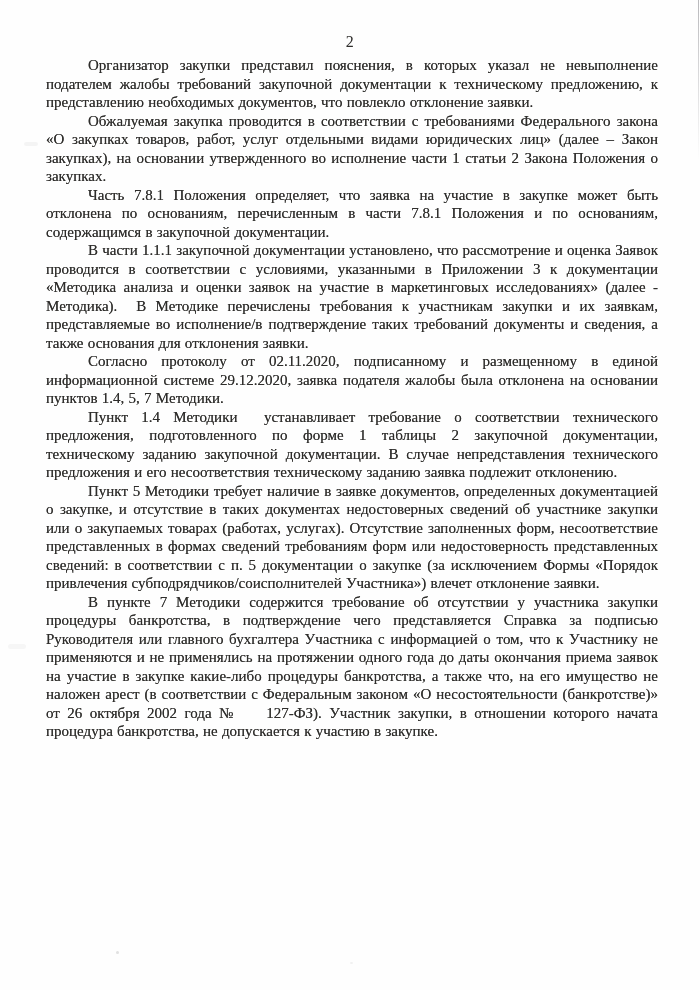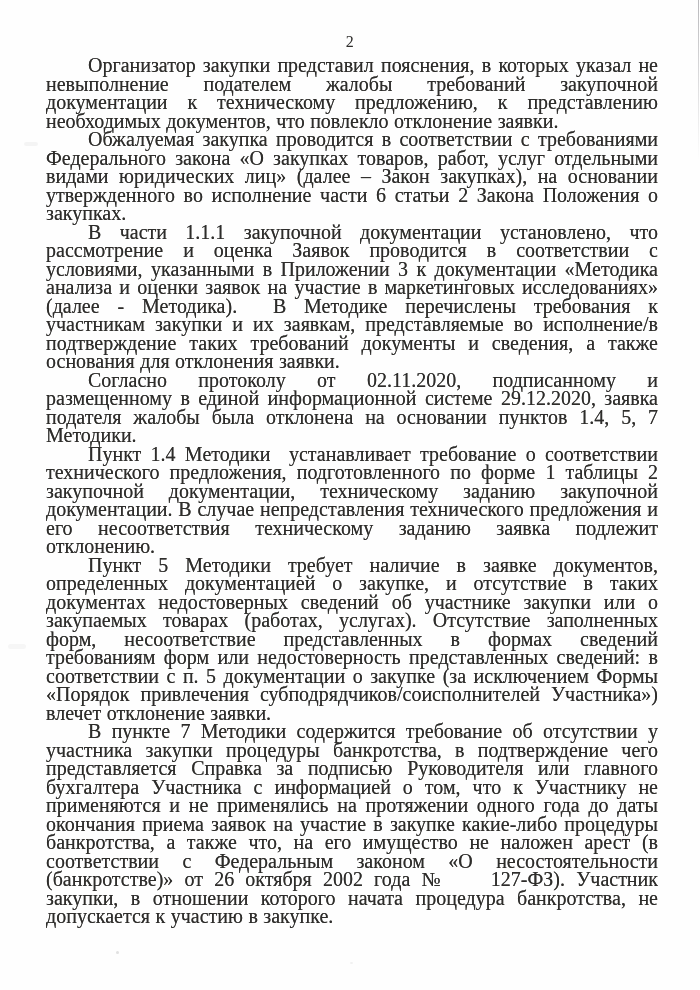--- a/index.html
+++ b/index.html
@@ -23,21 +23,21 @@
     width: 100%;
     text-align: center;
     font-size: 16px;
     letter-spacing: 0.3px;
   }
   .doc-body {
     position: absolute;
     top: 56px;
     left: 46px;
     width: 612px;
-    font-size: 20px;
+    font-size: 15px;
     line-height: 18.5px;
     text-align: justify;
     text-shadow: 0 0 0.5px rgba(46, 45, 43, 0.75);
   }
   .para {
     margin: 0;
     text-indent: 42px;
     word-spacing: 0.5px;
   }
   
@@ -60,21 +60,22 @@
   .speck.s4 { left: 350px; top: 962px; width: 3px; height: 2px; opacity: .25; }
 </style>
 </head>
 <body>
 
 <div class="page">
   <div class="page-number">2</div>
 
   <div class="doc-body">
       <p class="para">Организатор закупки представил пояснения, в которых указал не невыполнение подателем жалобы требований закупочной документации к техническому предложению, к представлению необходимых документов, что повлекло отклонение заявки.</p>
-      <p class="para">Обжалуемая закупка проводится в соответствии с требованиями Федерального закона «О закупках товаров, работ, услуг отдельными видами юридических лиц» (далее – Закон закупках), на основании утвержденного во исполнение части 6 статьи 2 Закона Положения о закупках.</p>
+      <p class="para">Обжалуемая закупка проводится в соответствии с требованиями Федерального закона «О закупках товаров, работ, услуг отдельными видами юридических лиц» (далее – Закон закупках), на основании утвержденного во исполнение части 1 статьи 2 Закона Положения о закупках.</p>
+      <p class="para">Часть 7.8.1 Положения определяет, что заявка на участие в закупке может быть отклонена по основаниям, перечисленным в части 7.8.1 Положения и по основаниям, содержащимся в закупочной документации.</p>
       <p class="para">В части 1.1.1 закупочной документации установлено, что рассмотрение и оценка Заявок проводится в соответствии с условиями, указанными в Приложении 3 к документации «Методика анализа и оценки заявок на участие в маркетинговых исследованиях» (далее - Методика).&nbsp; В Методике перечислены требования к участникам закупки и их заявкам, представляемые во исполнение/в подтверждение таких требований документы и сведения, а также основания для отклонения заявки.</p>
       <p class="para">Согласно протоколу от 02.11.2020, подписанному и размещенному в единой информационной системе 29.12.2020, заявка подателя жалобы была отклонена на основании пунктов 1.4, 5, 7 Методики.</p>
       <p class="para">Пункт 1.4 Методики&nbsp; устанавливает требование о соответствии технического предложения, подготовленного по форме 1 таблицы 2 закупочной документации, техническому заданию закупочной документации. В случае непредставления технического предложения и его несоответствия техническому заданию заявка подлежит отклонению.</p>
       <p class="para">Пункт 5 Методики требует наличие в заявке документов, определенных документацией о закупке, и отсутствие в таких документах недостоверных сведений об участнике закупки или о закупаемых товарах (работах, услугах). Отсутствие заполненных форм, несоответствие представленных в формах сведений требованиям форм или недостоверность представленных сведений: в соответствии с п. 5 документации о закупке (за исключением Формы «Порядок привлечения субподрядчиков/соисполнителей Участника») влечет отклонение заявки.</p>
       <p class="para">В пункте 7 Методики содержится требование об отсутствии у участника закупки процедуры банкротства, в подтверждение чего представляется Справка за подписью Руководителя или главного бухгалтера Участника с информацией о том, что к Участнику не применяются и не применялись на протяжении одного года до даты окончания приема заявок на участие в закупке какие-либо процедуры банкротства, а также что, на его имущество не наложен арест (в соответствии с Федеральным законом «О несостоятельности (банкротстве)» от 26 октября 2002 года №&nbsp;&nbsp;&nbsp; 127-ФЗ). Участник закупки, в отношении которого начата процедура банкротства, не допускается к участию в закупке.</p>
     </div>
 
   <div class="edge-line"></div>
   <div class="speck s1"></div>
   <div class="speck s2"></div>

